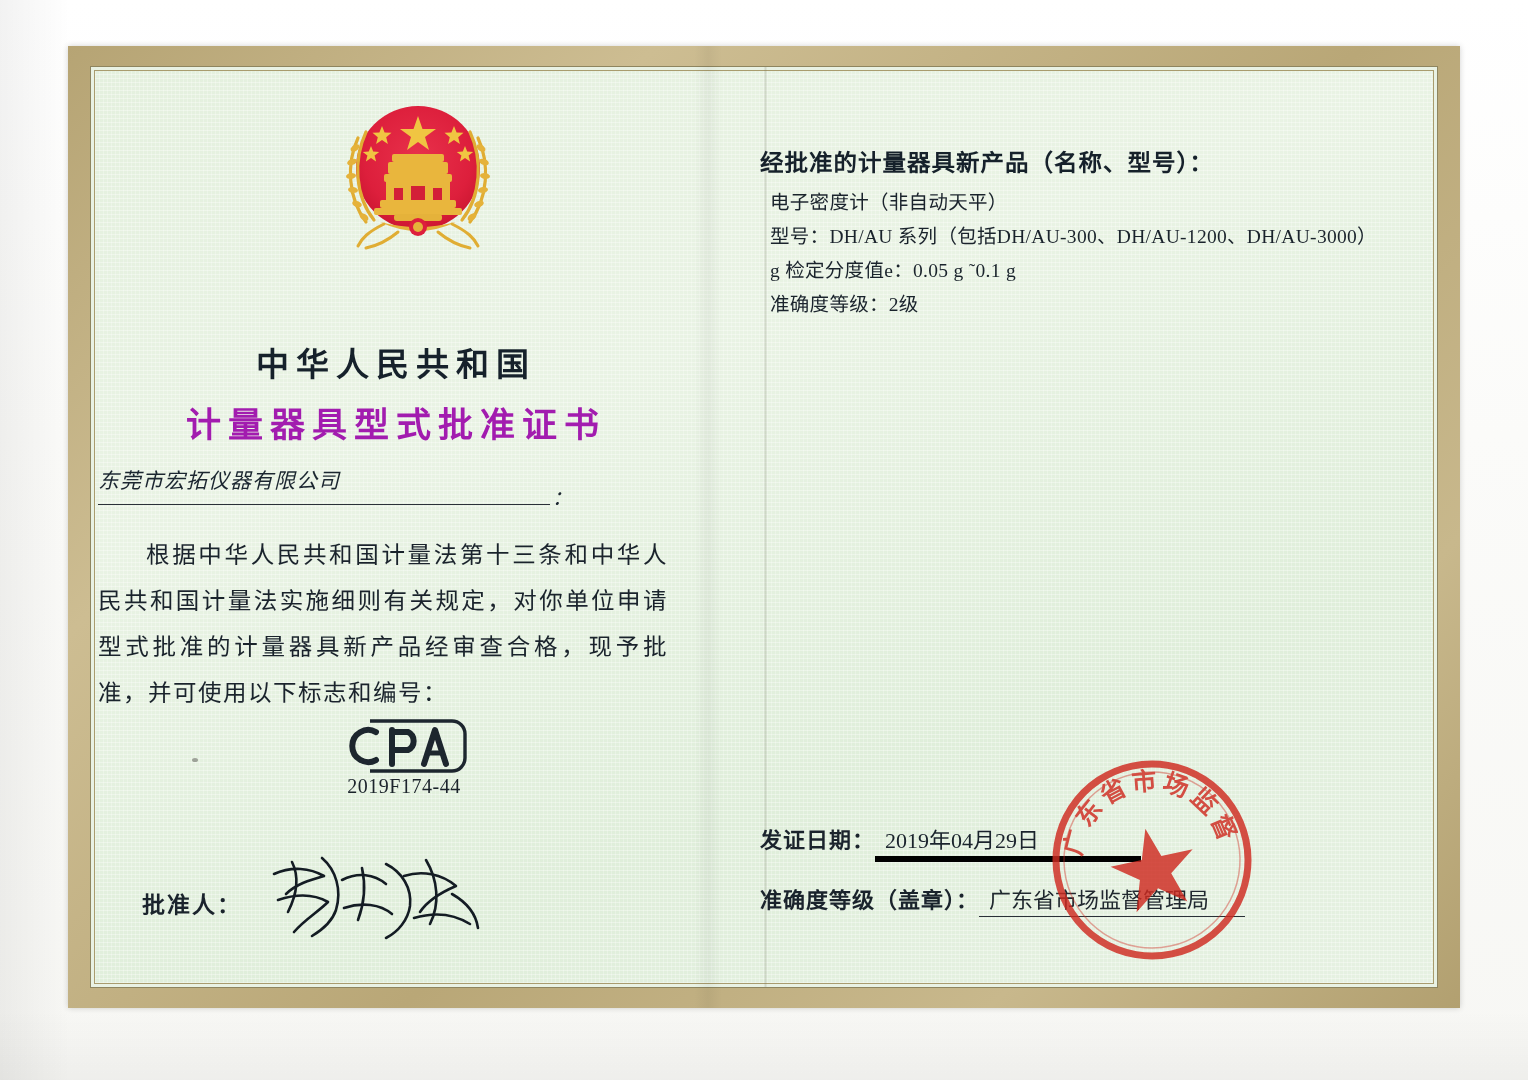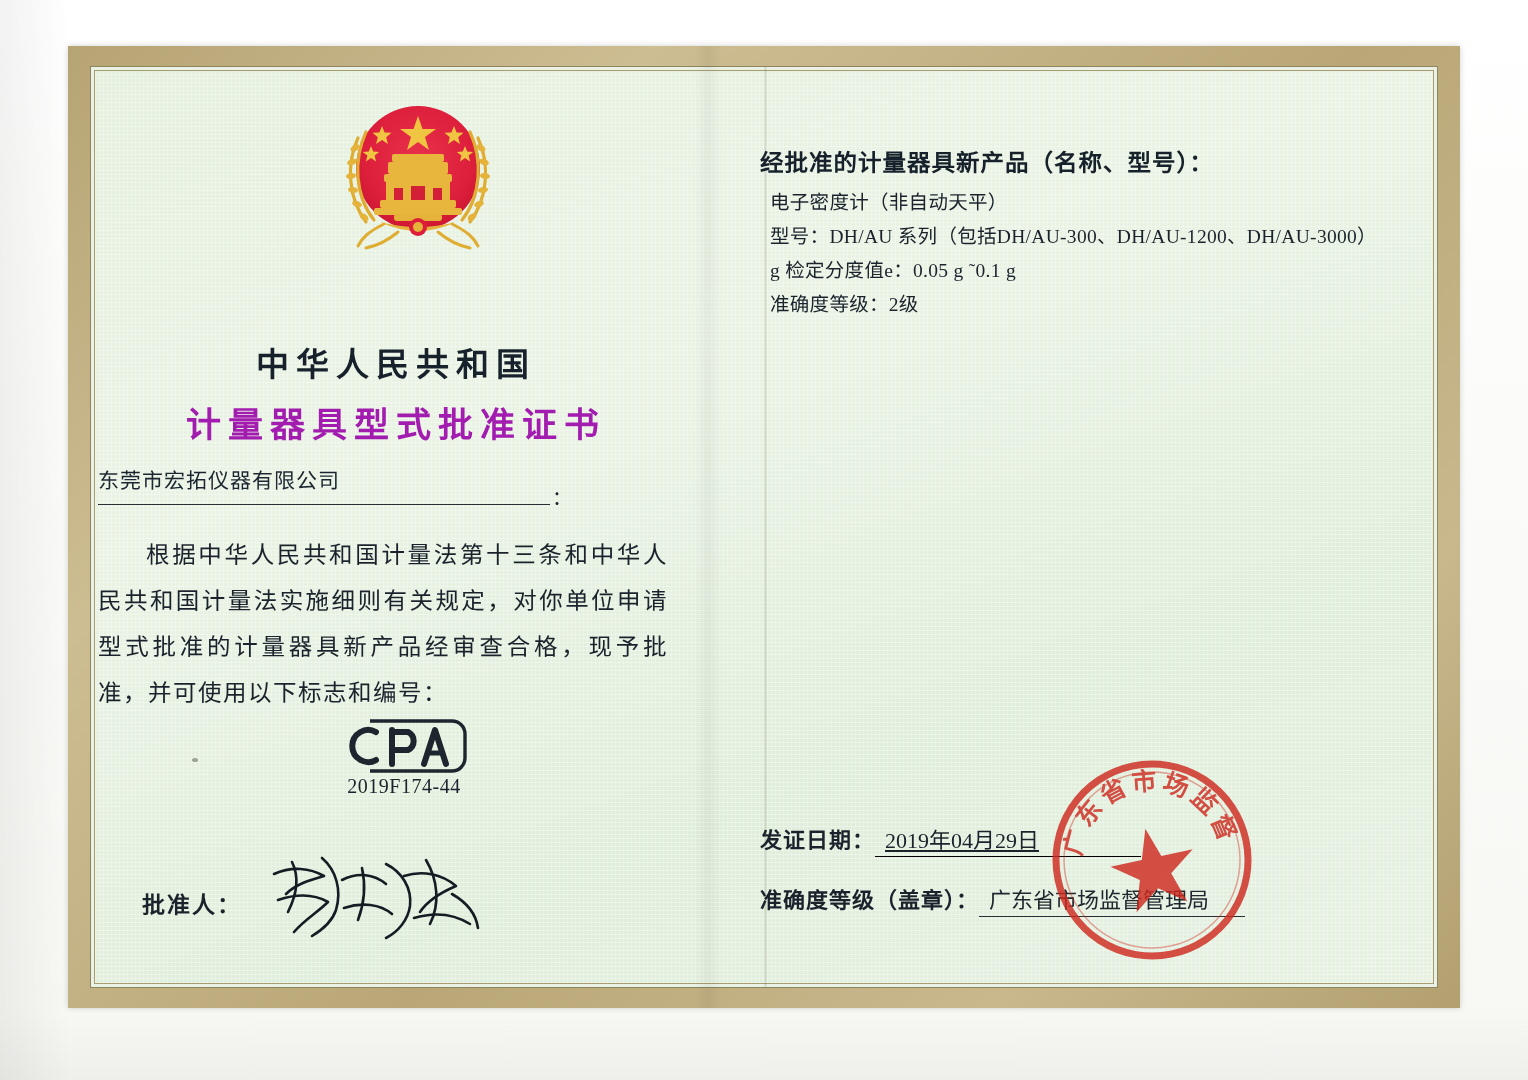--- a/index.html
+++ b/index.html
@@ -141,20 +141,21 @@
     color: #a21caf;
   }
 
   
   .company-row {
     position: absolute;
     left: 0;
     top: 398px;
     width: 600px;
     height: 52px;
+    font-style: italic;
   }
   .company-name {
     position: absolute;
     left: 2px;
     top: 0;
     font-size: 21px;
     color: #1b2630;
     letter-spacing: 1px;
   }
   .company-rule {
@@ -267,25 +268,24 @@
     left: 0;
     top: 756px;
     font-size: 22px;
     color: #1a232c;
     letter-spacing: 1px;
     font-weight: 600;
   }
   .issue-date .val {
     display: inline-block;
     min-width: 250px;
-    border-bottom: 1px solid #000000;
+    border-bottom: 6px solid #000000;
     padding: 0 6px 2px 10px;
     font-weight: 400;
     letter-spacing: 0;
-    text-decoration: underline;
   }
   .issue-org {
     position: absolute;
     left: 0;
     top: 816px;
     font-size: 22px;
     color: #1a232c;
     letter-spacing: 1px;
     font-weight: 600;
   }

